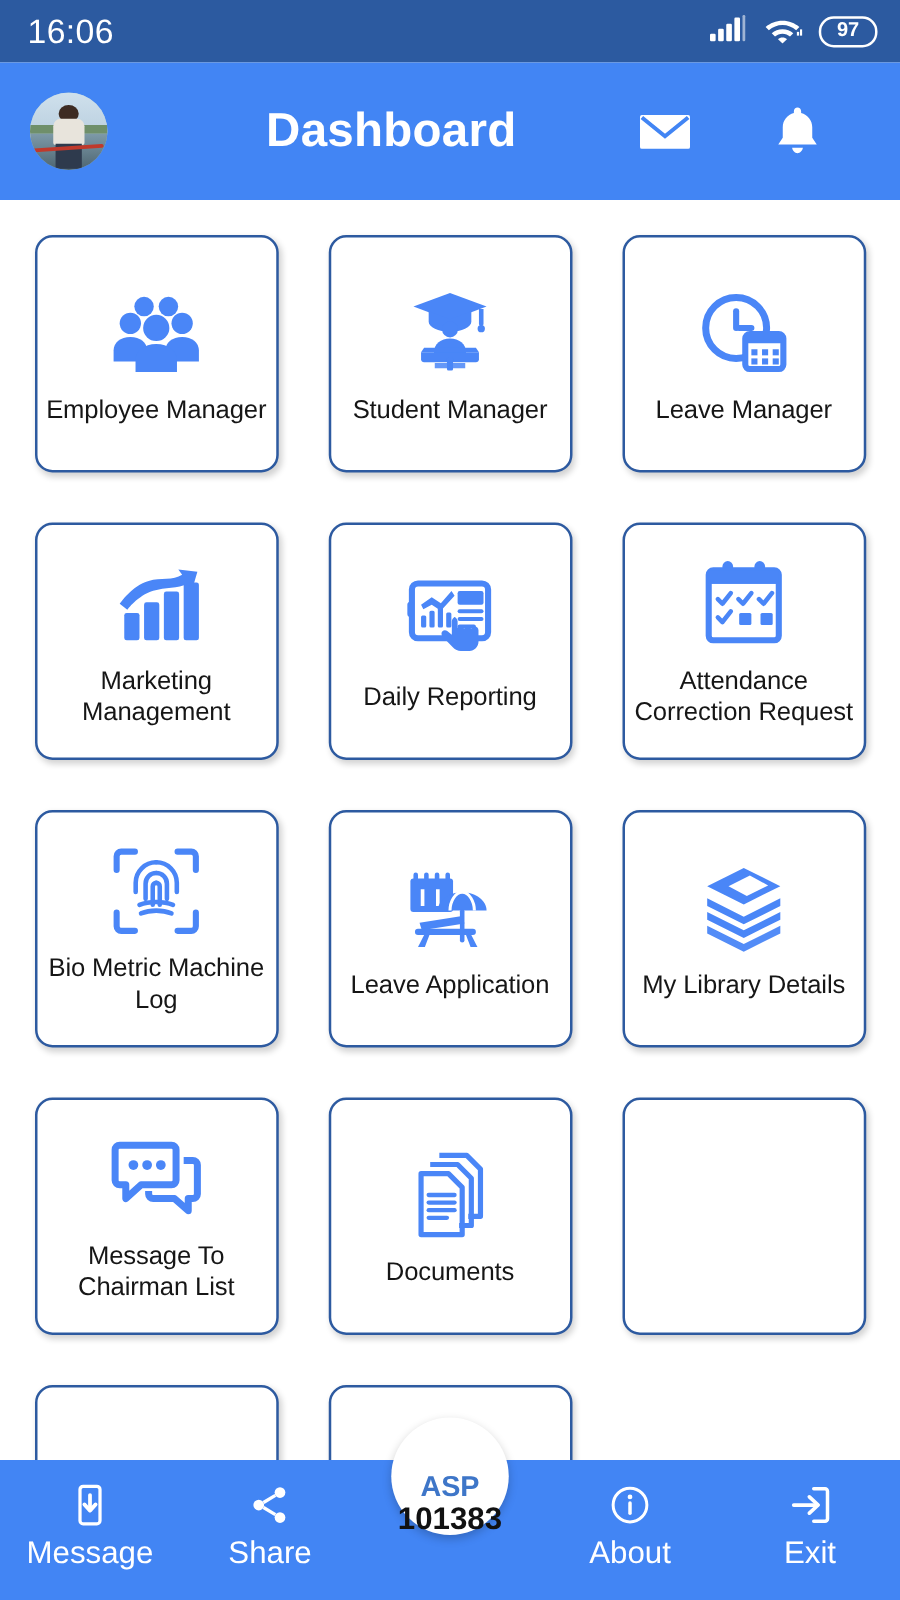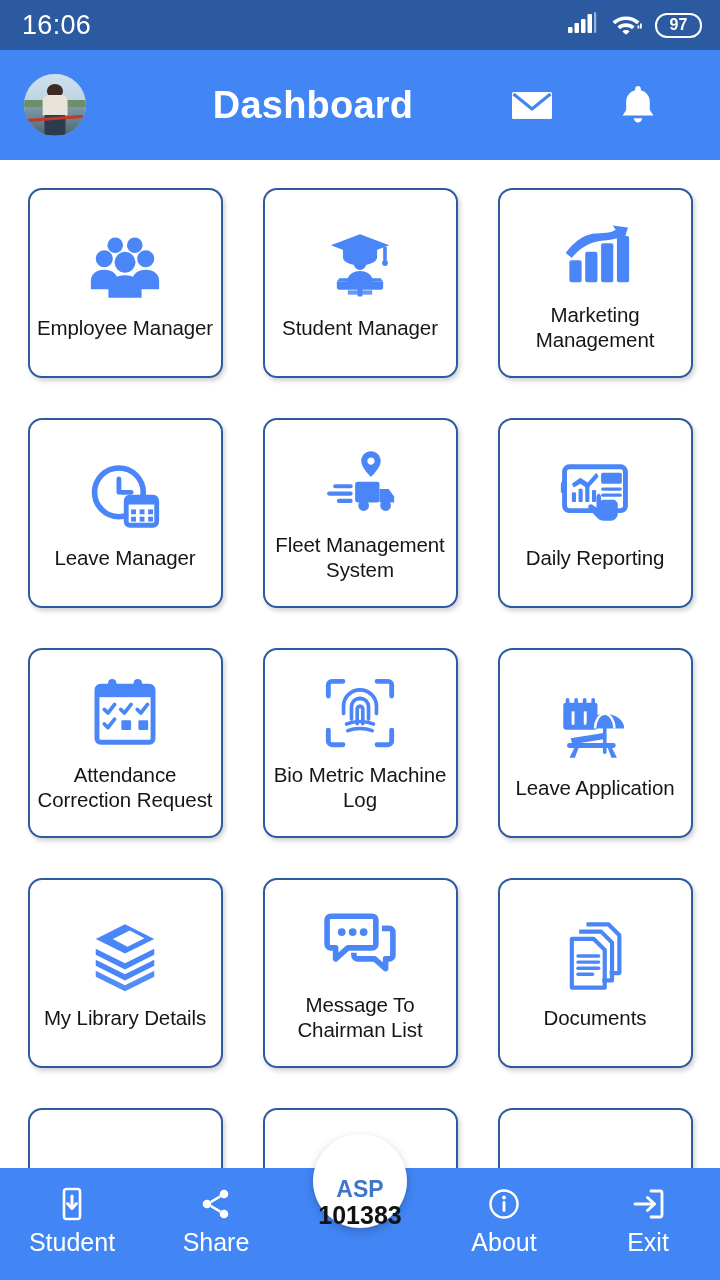--- a/index.html
+++ b/index.html
@@ -239,36 +239,20 @@
               <path d="M22 52h20v3.5H22z" opacity=".85"></path>
             </g>
           </svg>
         </div>
         <div class="card-label">Student Manager</div>
       </div>
 
       <div class="card">
         <div class="card-icon">
           <svg viewBox="0 0 64 64">
-            <g fill="#4A86F7">
-              <rect x="11" y="38" width="10" height="18" rx="1.6"></rect>
-              <rect x="24" y="31" width="10" height="25" rx="1.6"></rect>
-              <rect x="37" y="24" width="10" height="32" rx="1.6"></rect>
-              <rect x="50" y="18" width="10" height="38" rx="1.6"></rect>
-              <path d="M8 32c0 0 8-12 19-15 8-2.2 16 0 22-4l-2.5-3.5 12.5 1.5-3.5 12-2.8-4.2C46 22 38 21 30 23.5 19.5 26.8 13 36 13 36l-5-4z"></path>
-            </g>
-          </svg>
-        </div>
-        <div class="card-label" style="white-space:pre-line">Marketing
-Management</div>
-      </div>
-
-      <div class="card">
-        <div class="card-icon">
-          <svg viewBox="0 0 64 64">
             <g fill="none" stroke="#4A86F7" stroke-width="4.6">
               <circle cx="27" cy="29" r="20"></circle>
             </g>
             <g fill="#4A86F7">
               <rect x="25" y="16" width="4" height="15" rx="2"></rect>
               <rect x="27" y="27" width="12" height="4" rx="2"></rect>
             </g>
             <rect x="33" y="33" width="25" height="23" rx="3" fill="#ffffff" stroke="#4A86F7" stroke-width="4"></rect>
             <g fill="#4A86F7">
               <rect x="33" y="33" width="25" height="6" rx="2"></rect>
@@ -281,34 +265,32 @@
             </g>
           </svg>
         </div>
         <div class="card-label">Leave Manager</div>
       </div>
 
       <div class="card">
         <div class="card-icon">
           <svg viewBox="0 0 64 64">
             <g fill="#4A86F7">
-              <path d="M41 6c-4.4 0-8 3.6-8 8 0 5.8 8 13 8 13s8-7.2 8-13c0-4.4-3.6-8-8-8zm0 11c-1.7 0-3-1.3-3-3s1.3-3 3-3 3 1.3 3 3-1.3 3-3 3z"></path>
-              <rect x="28" y="31" width="20" height="17" rx="2"></rect>
-              <path d="M48 37h7.5l4.5 6v5h-12V37z"></path>
-              <circle cx="35" cy="50.5" r="4.4"></circle>
-              <circle cx="53" cy="50.5" r="4.4"></circle>
-              <rect x="10" y="33" width="16" height="3.4" rx="1.7"></rect>
-              <rect x="5" y="39" width="21" height="3.4" rx="1.7"></rect>
-              <rect x="13" y="45" width="13" height="3.4" rx="1.7"></rect>
-            </g>
-          </svg>
-        </div>
-        <div class="card-label" style="white-space:pre-line">Fleet Management
-System</div>
-      </div>
+              <rect x="11" y="38" width="10" height="18" rx="1.6"></rect>
+              <rect x="24" y="31" width="10" height="25" rx="1.6"></rect>
+              <rect x="37" y="24" width="10" height="32" rx="1.6"></rect>
+              <rect x="50" y="18" width="10" height="38" rx="1.6"></rect>
+              <path d="M8 32c0 0 8-12 19-15 8-2.2 16 0 22-4l-2.5-3.5 12.5 1.5-3.5 12-2.8-4.2C46 22 38 21 30 23.5 19.5 26.8 13 36 13 36l-5-4z"></path>
+            </g>
+          </svg>
+        </div>
+        <div class="card-label" style="white-space:pre-line">Marketing
+Management</div>
+      </div>
+
 
       <div class="card">
         <div class="card-icon">
           <svg viewBox="0 0 64 64">
             <rect x="7" y="8" width="50" height="36" rx="4" fill="none" stroke="#4A86F7" stroke-width="4"></rect>
             <rect x="4" y="20" width="4" height="10" rx="2" fill="#4A86F7"></rect>
             <g fill="#4A86F7">
               <rect x="13" y="29" width="3.4" height="8" rx="1"></rect>
               <rect x="18.5" y="26" width="3.4" height="11" rx="1"></rect>
               <rect x="24" y="22" width="3.4" height="15" rx="1"></rect>
@@ -465,21 +447,21 @@
   <div class="bottomnav">
 
     <div class="navitem">
       <span class="nav-icon">
         <svg width="30" height="34" viewBox="0 0 30 34">
           <rect x="7" y="2" width="16" height="30" rx="2.5" fill="none" stroke="#fff" stroke-width="2.6"></rect>
           <path d="M15 9v11" stroke="#fff" stroke-width="3" stroke-linecap="round"></path>
           <path d="M10.5 16.5 L15 21.5 L19.5 16.5" fill="none" stroke="#fff" stroke-width="3" stroke-linecap="round" stroke-linejoin="round"></path>
         </svg>
       </span>
-      <span class="nav-label">Student</span>
+      <span class="nav-label">Message</span>
     </div>
 
     <div class="navitem">
       <span class="nav-icon">
         <svg width="34" height="34" viewBox="0 0 34 34">
           <g fill="#fff">
             <circle cx="25" cy="7" r="4.3"></circle>
               <circle cx="8" cy="17" r="4.3"></circle>
               <circle cx="25" cy="27" r="4.3"></circle>
           </g>

